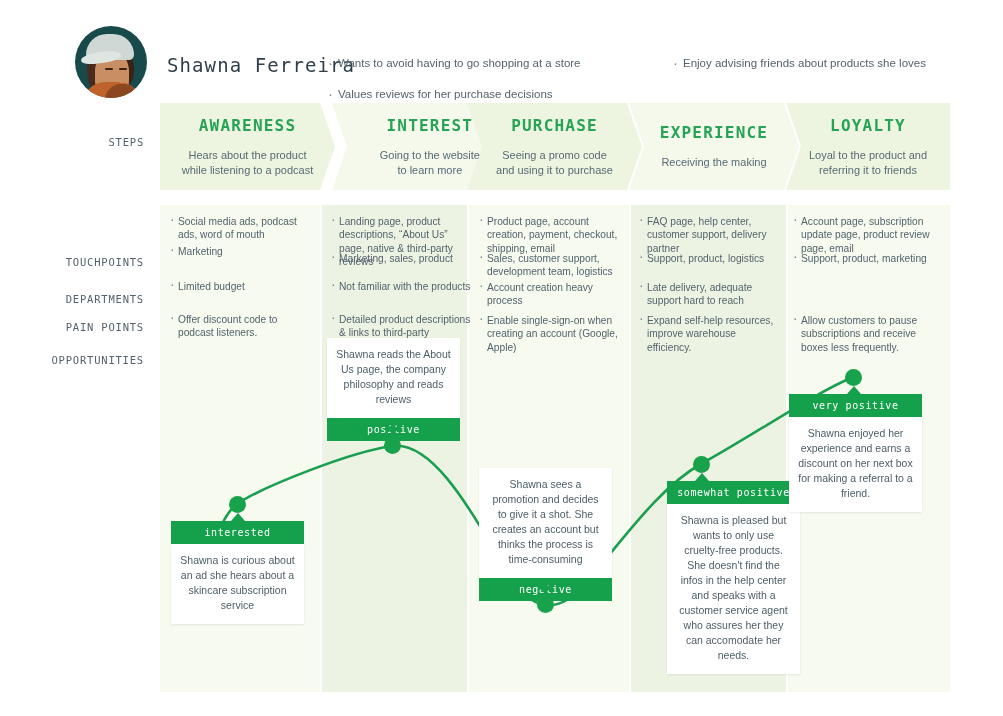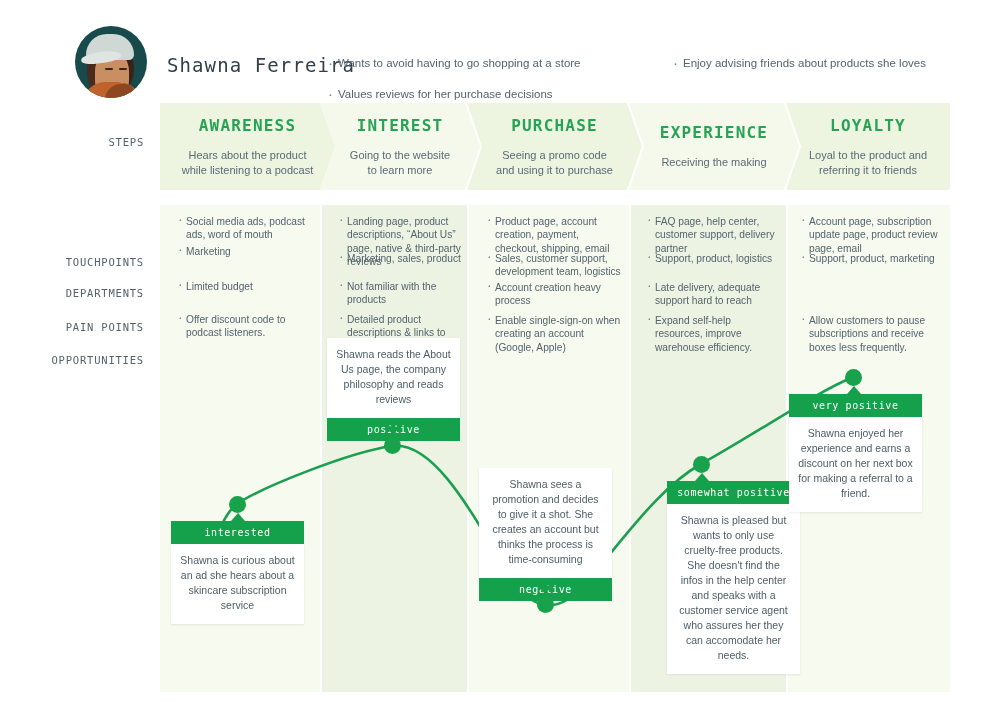--- a/index.html
+++ b/index.html
@@ -66,21 +66,21 @@
     font-size:10.5px;letter-spacing:.8px;color:#53626c;white-space:nowrap;margin-top:37px;
   }
   .steps-label{
     position:absolute;left:0;top:136px;width:152px;text-align:right;padding-right:8px;
     font-family:"DejaVu Sans Mono","Liberation Mono",monospace;
     font-size:10.5px;letter-spacing:.8px;color:#53626c;box-sizing:border-box;
   }
 
   
   .cell{position:absolute;}
-  .bullet{position:relative;font-size:10.2px;line-height:13.4px;color:#54636d;padding-left:8px;margin-bottom:2px;margin-left:8px;}
+  .bullet{position:relative;font-size:10.2px;line-height:13.4px;color:#54636d;padding-left:8px;margin-bottom:2px;}
   .bullet:before{content:"\00B7";position:absolute;left:0;top:-2px;font-size:14px;color:#7b8790;}
 
   
   .curve{position:absolute;left:0;top:0;width:1003px;height:716px;pointer-events:none;}
 
   
   .ecard{position:absolute;width:133px;z-index:5;}
   .ebar{
     background:#15a04b;color:#ffffff;text-align:center;
     font-family:"DejaVu Sans Mono","Liberation Mono",monospace;
@@ -136,21 +136,21 @@
     <div class="stage" style="left:0px;width:175px;">
       <svg class="chev" viewBox="0 0 175 87" preserveAspectRatio="none">
         <polygon points="0,0 160,0 175,43.5 160,87 0,87" fill="#edf5e1"></polygon>
       </svg>
       <div class="inner">
         <div class="stage-title">AWARENESS</div>
         <div class="stage-sub">Hears about the product<br>while listening to a podcast</div>
       </div>
     </div>
 
-    <div class="stage" style="left:160px;width:160px;">
+    <div class="stage" style="left:172px;width:160px;align-items:flex-end;">
       <svg class="chev" viewBox="0 0 160 87" preserveAspectRatio="none">
         <polygon points="0,0 145,0 160,43.5 145,87 0,87 15,43.5" fill="#f4f9ec"></polygon>
       </svg>
       <div class="inner">
         <div class="stage-title">INTEREST</div>
         <div class="stage-sub">Going to the website<br>to learn more</div>
       </div>
     </div>
 
     <div class="stage" style="left:307px;width:175px;">
@@ -180,21 +180,21 @@
       <div class="inner">
         <div class="stage-title">LOYALTY</div>
         <div class="stage-sub">Loyal to the product and<br>referring it to friends</div>
       </div>
     </div>
   </div>
 
   <div class="steps-label">STEPS</div>
   <div class="rowlabels">
     <div class="rowlabel" style="top:14px;">TOUCHPOINTS</div>
-    <div class="rowlabel" style="top:45px;padding-left:13px;">DEPARTMENTS</div>
+    <div class="rowlabel" style="top:51px;padding-left:13px;">DEPARTMENTS</div>
     <div class="rowlabel" style="top:79px;">PAIN POINTS</div>
     <div class="rowlabel" style="top:112px;">OPPORTUNITIES</div>
   </div>
 
   <div class="cell" style="left:170px;top:215px;width:140px;">
     <div class="bullet">Social media ads, podcast ads, word of mouth</div>
   </div>
   <div class="cell" style="left:170px;top:245px;width:140px;">
     <div class="bullet">Marketing</div>
   </div>

